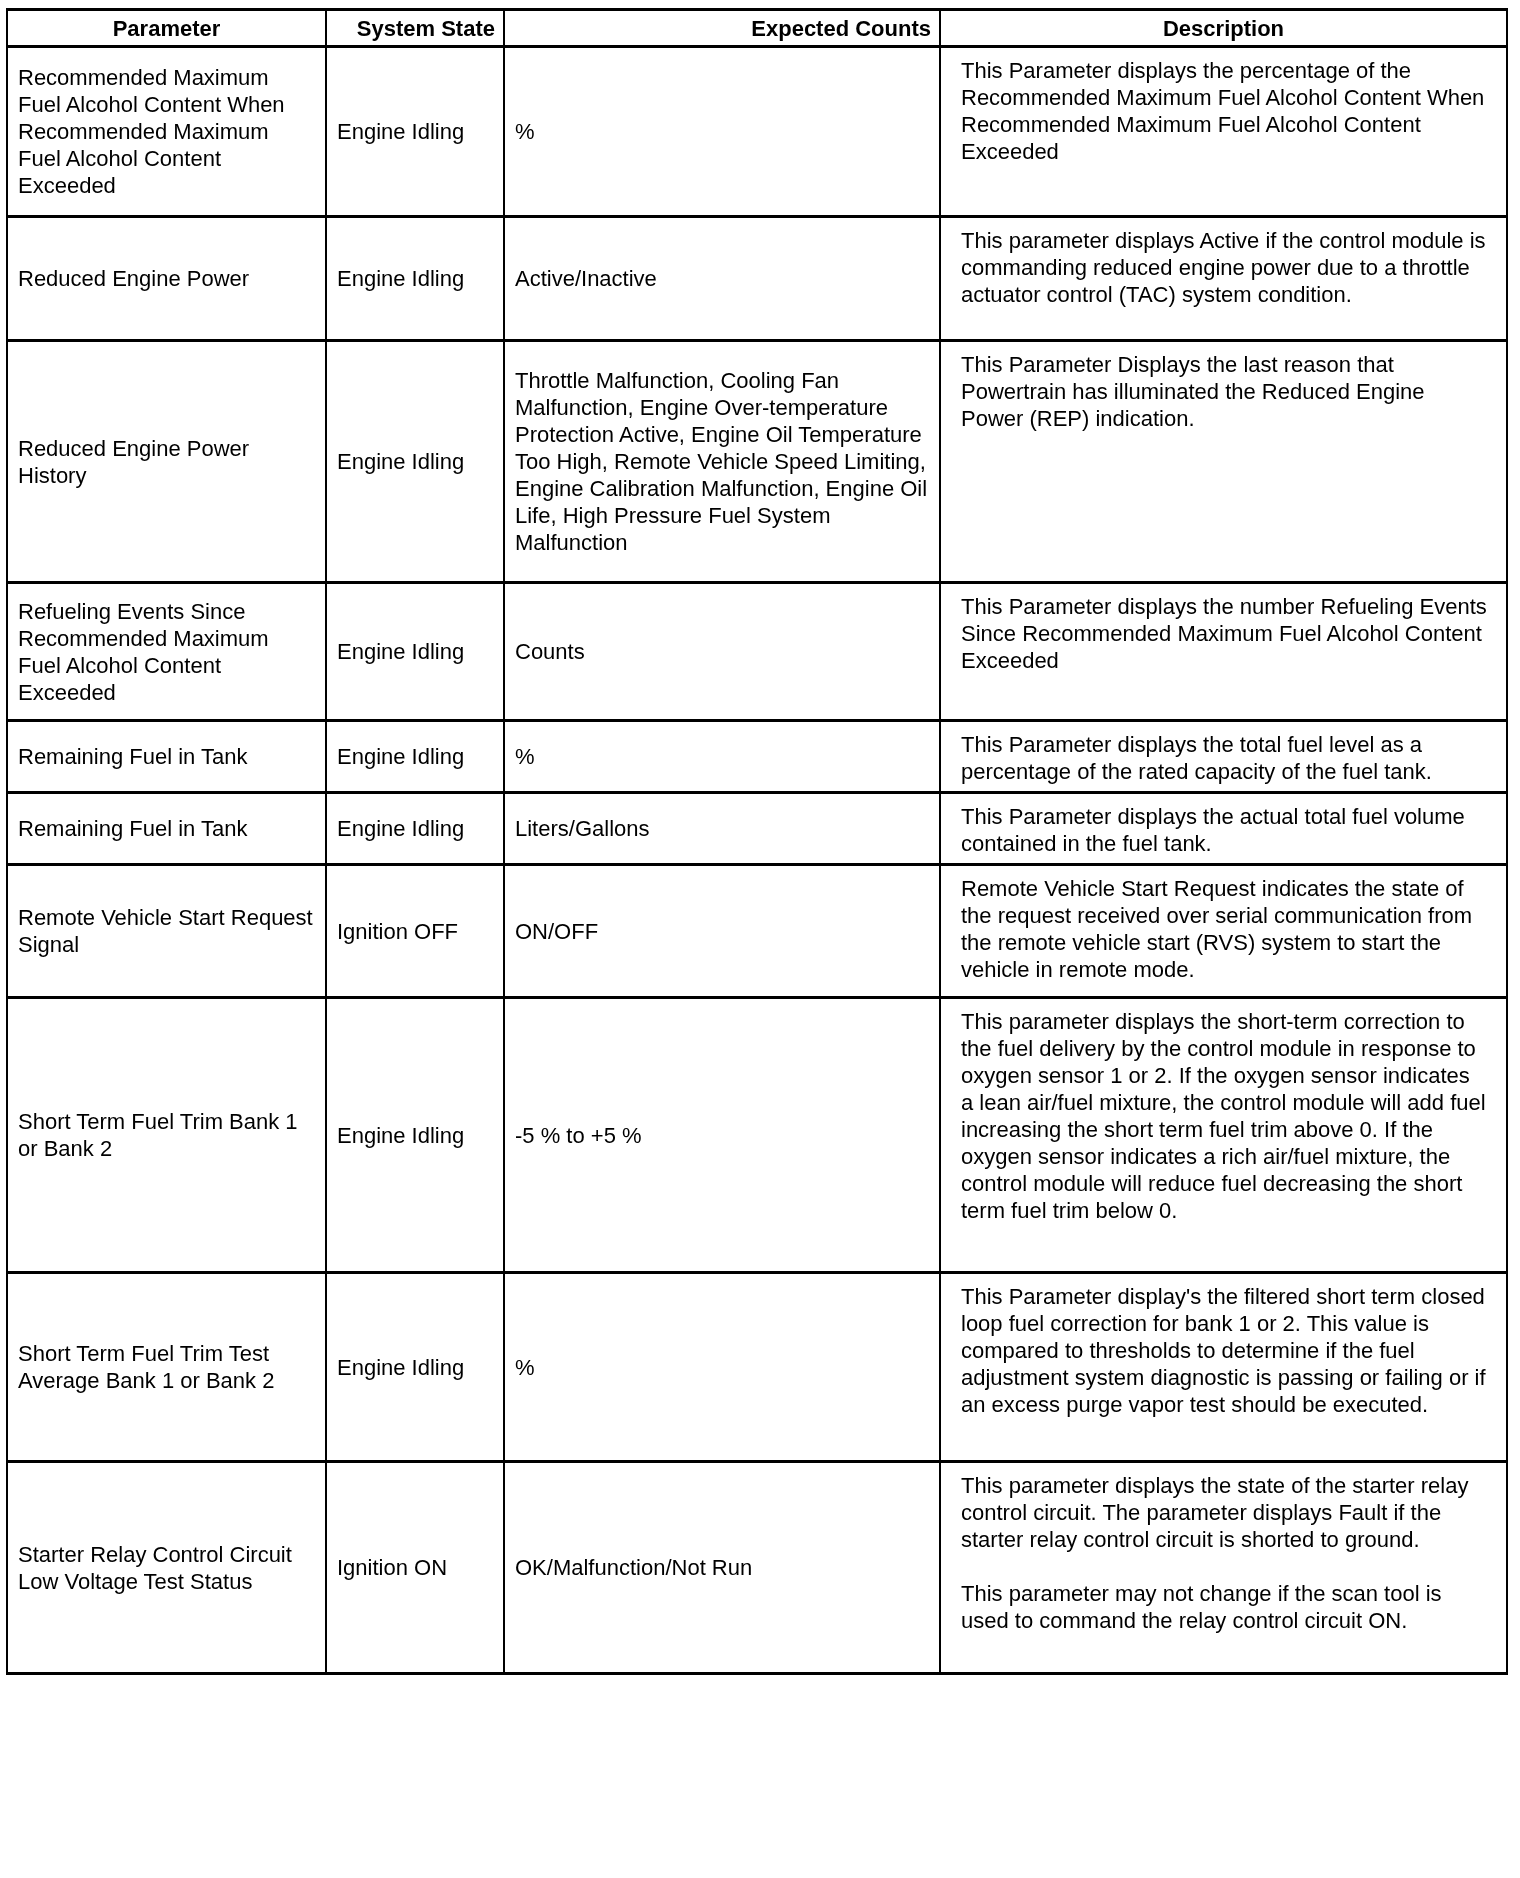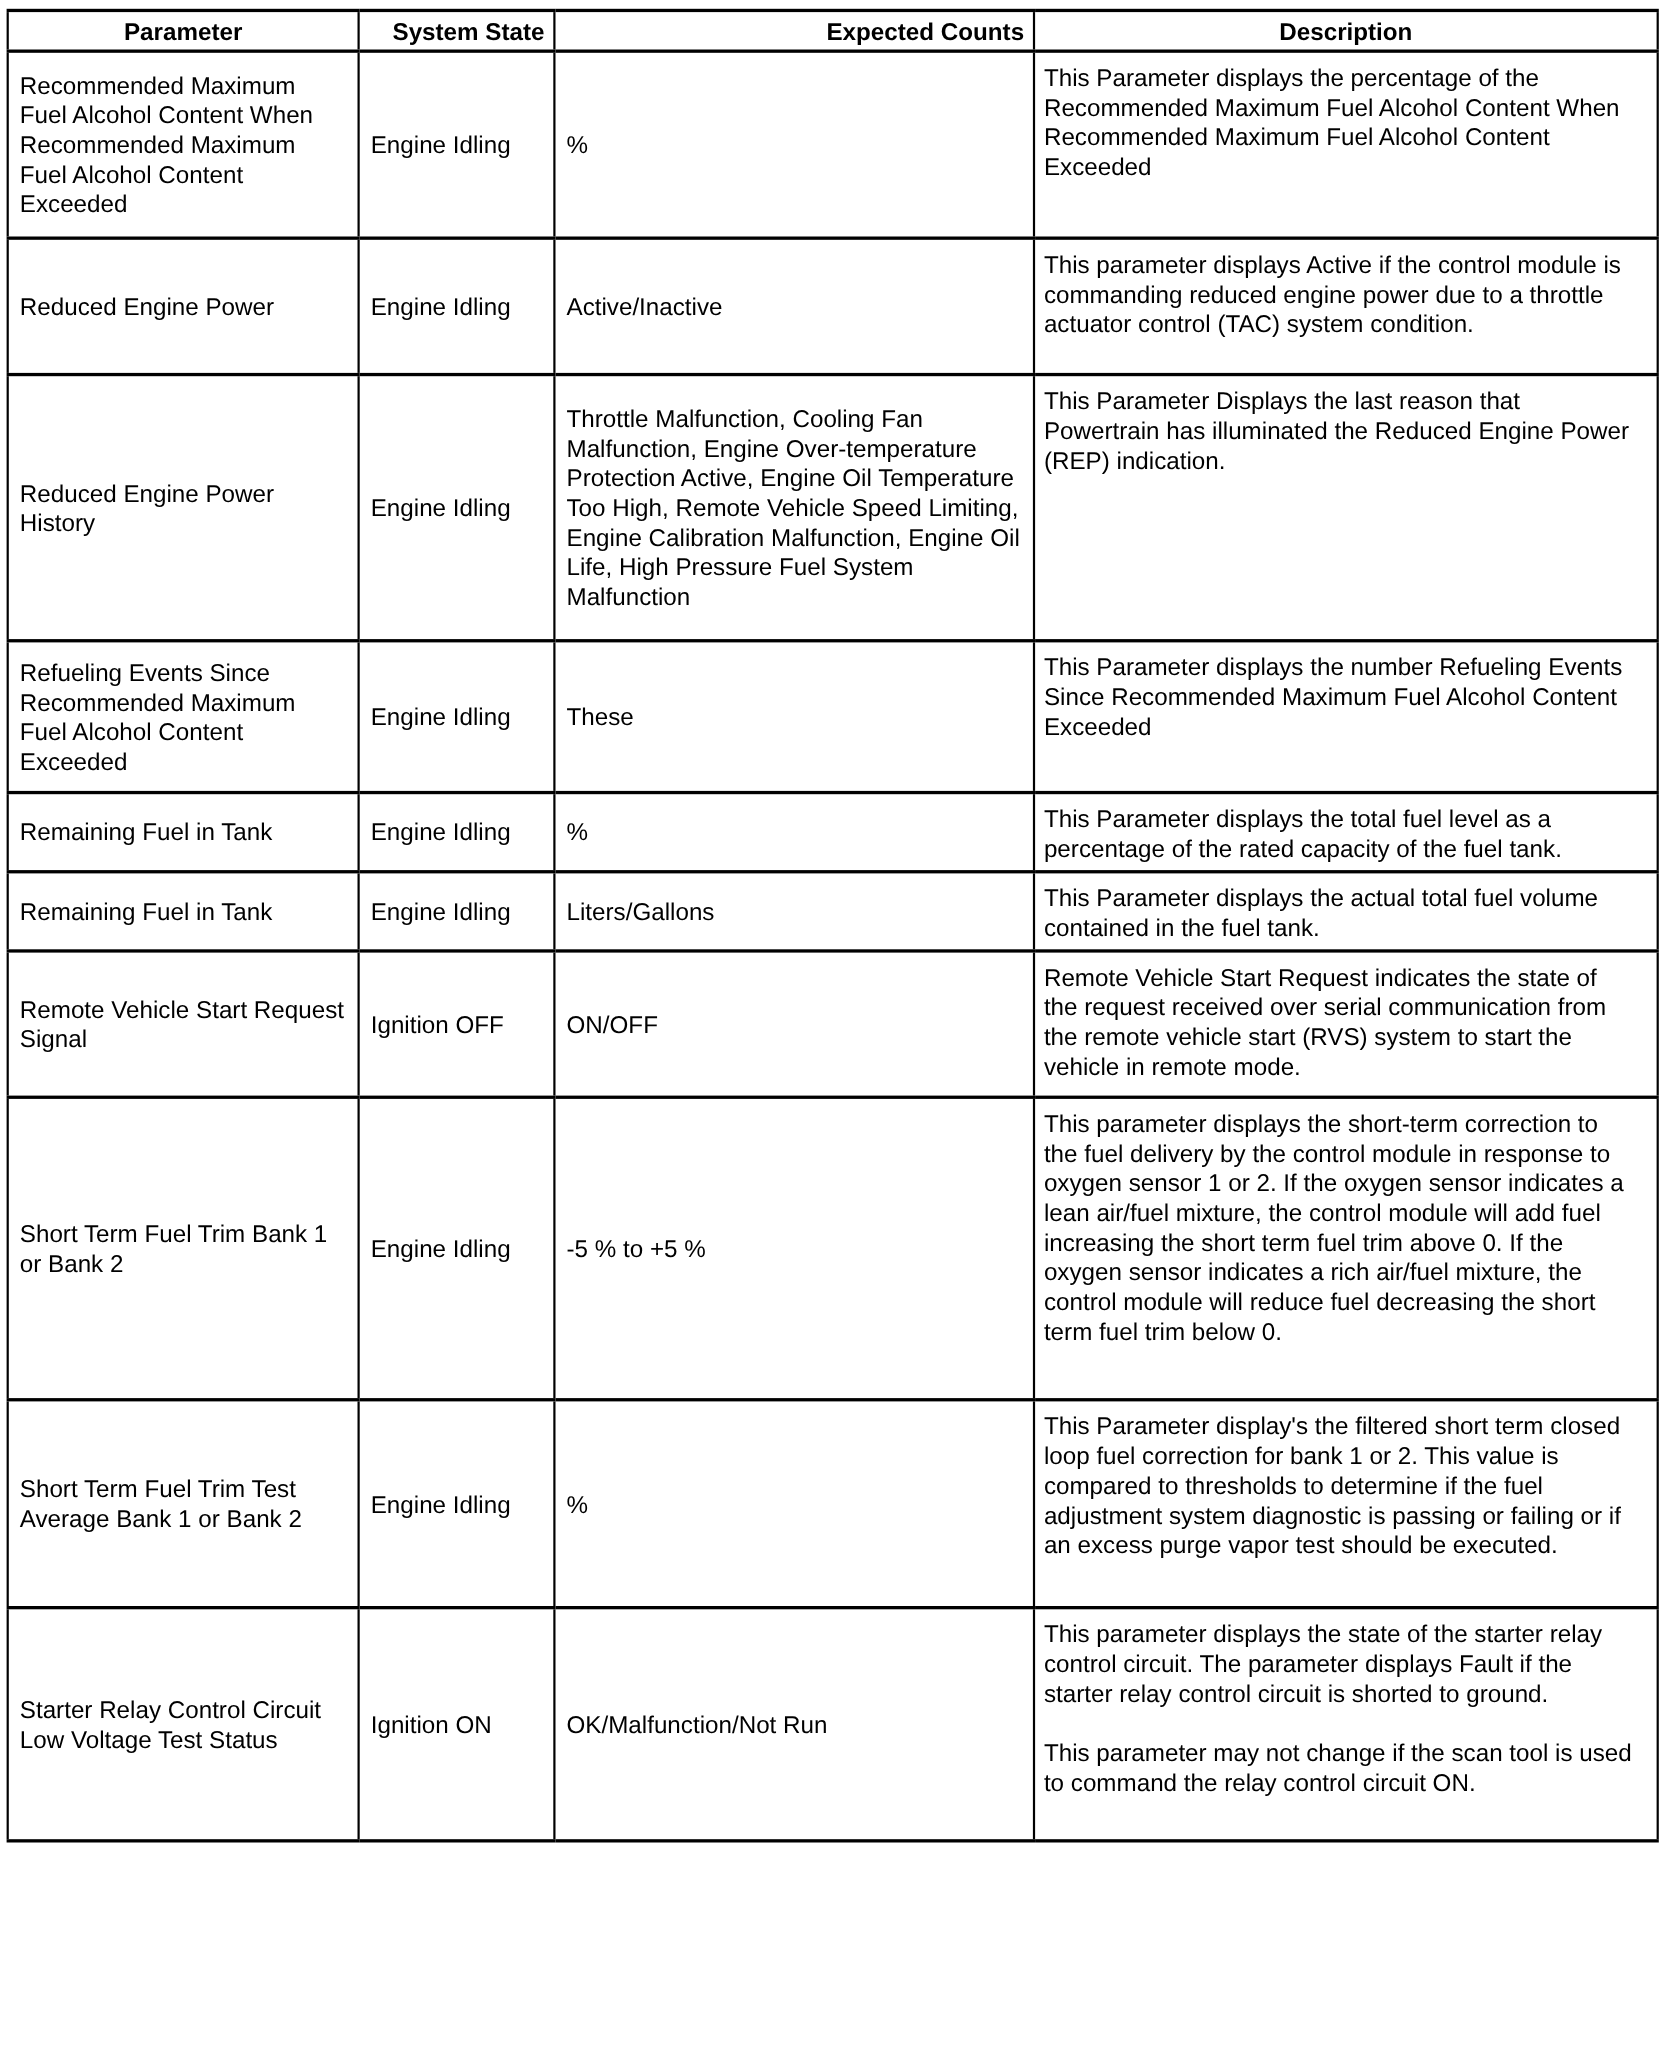--- a/index.html
+++ b/index.html
@@ -47,21 +47,21 @@
     padding: 4px 10px;
     vertical-align: middle;
     text-align: left;
     word-wrap: break-word;
   }
   td.col-param { padding: 4px 12px 4px 10px; }
   td.col-state { padding: 4px 8px 4px 10px; }
   td.col-expected { padding: 4px 10px; }
   td.col-desc {
     vertical-align: top;
-    padding: 9px 18px 6px 8px;
+    padding: 9px 18px 6px 20px;
   }
   .para { margin: 0; }
   .para + .para { margin-top: 27px; }
 </style>
 </head>
 <body>
 
 <div class="page">
   <table class="spec-table">
     <colgroup>
@@ -99,21 +99,21 @@
           <td class="col-param">Reduced Engine Power History</td>
           <td class="col-state">Engine Idling</td>
           <td class="col-expected">Throttle Malfunction, Cooling Fan Malfunction, Engine Over-temperature Protection Active, Engine Oil Temperature Too High, Remote Vehicle Speed Limiting, Engine Calibration Malfunction, Engine Oil Life, High Pressure Fuel System Malfunction</td>
           <td class="col-desc">
             <div class="para">This Parameter Displays the last reason that Powertrain has illuminated the Reduced Engine Power (REP) indication.</div>
           </td>
         </tr>
         <tr style="height: 138px;">
           <td class="col-param">Refueling Events Since Recommended Maximum Fuel Alcohol Content Exceeded</td>
           <td class="col-state">Engine Idling</td>
-          <td class="col-expected">These</td>
+          <td class="col-expected">Counts</td>
           <td class="col-desc">
             <div class="para">This Parameter displays the number Refueling Events Since Recommended Maximum Fuel Alcohol Content Exceeded</div>
           </td>
         </tr>
         <tr style="height: 64px;">
           <td class="col-param">Remaining Fuel in Tank</td>
           <td class="col-state">Engine Idling</td>
           <td class="col-expected">%</td>
           <td class="col-desc">
             <div class="para">This Parameter displays the total fuel level as a percentage of the rated capacity of the fuel tank.</div>

